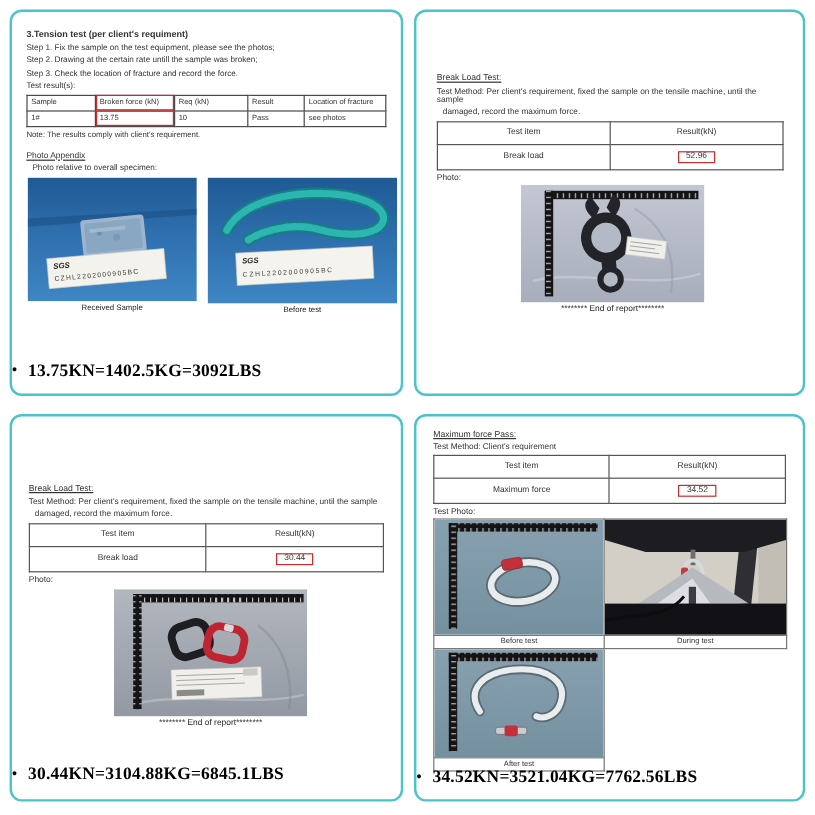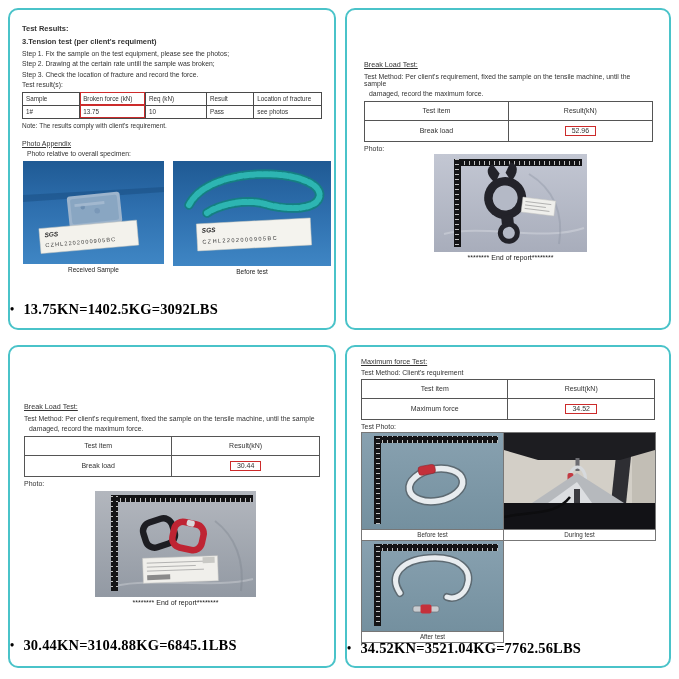--- a/index.html
+++ b/index.html
@@ -49,21 +49,20 @@
         font-family:Liberation Serif, serif;font-size:14.5px;font-weight:600;
         color:#000000;letter-spacing:0.2px;}
   .conv .dot{margin-right:9px;font-size:12px;vertical-align:1px;}
 </style>
 </head>
 <body>
 
 <div class="canvas">
 
   <div class="panel p-tl">
-    <div class="h1">Test Results:</div>
     <div class="h1">3.Tension test (per client's requiment)</div>
     <div class="step">Step 1. Fix the sample on the test equipment, please see the photos;</div>
     <div class="step">Step 2. Drawing at the certain rate untill the sample was broken;</div>
     <div class="step">Step 3. Check the location of fracture and record the force.</div>
     <div class="step">Test result(s):</div>
     <table class="tl">
       <tbody>
           <tr>
         <td style="width:60px">Sample</td>
         <td style="width:62px" class="hl">Broken force (kN)</td>
@@ -251,21 +250,21 @@
         </g>
       </svg>
       <div class="eor">******** End of report********</div>
     </div>
     <div class="conv" style="bottom:12px;">
       <span class="dot">•</span><span>30.44KN=3104.88KG=6845.1LBS</span>
     </div>
   </div>
 
   <div class="panel p-br">
-    <div class="h2" style="margin-bottom:3px;">Maximum force Test:</div>
+    <div class="h2" style="margin-bottom:3px;">Maximum force Pass:</div>
     <div class="method">Test Method: Client's requirement</div>
     <table class="kv" style="margin-top:1px;">
       <tbody>
           <tr class="hd" style="height:16px;">
         <td style="width:148px">Test item</td>
         <td style="width:148px">Result(kN)</td>
       </tr>
       <tr class="dt">
         <td>Maximum force</td>
         <td><span class="redbox">34.52</span></td>

